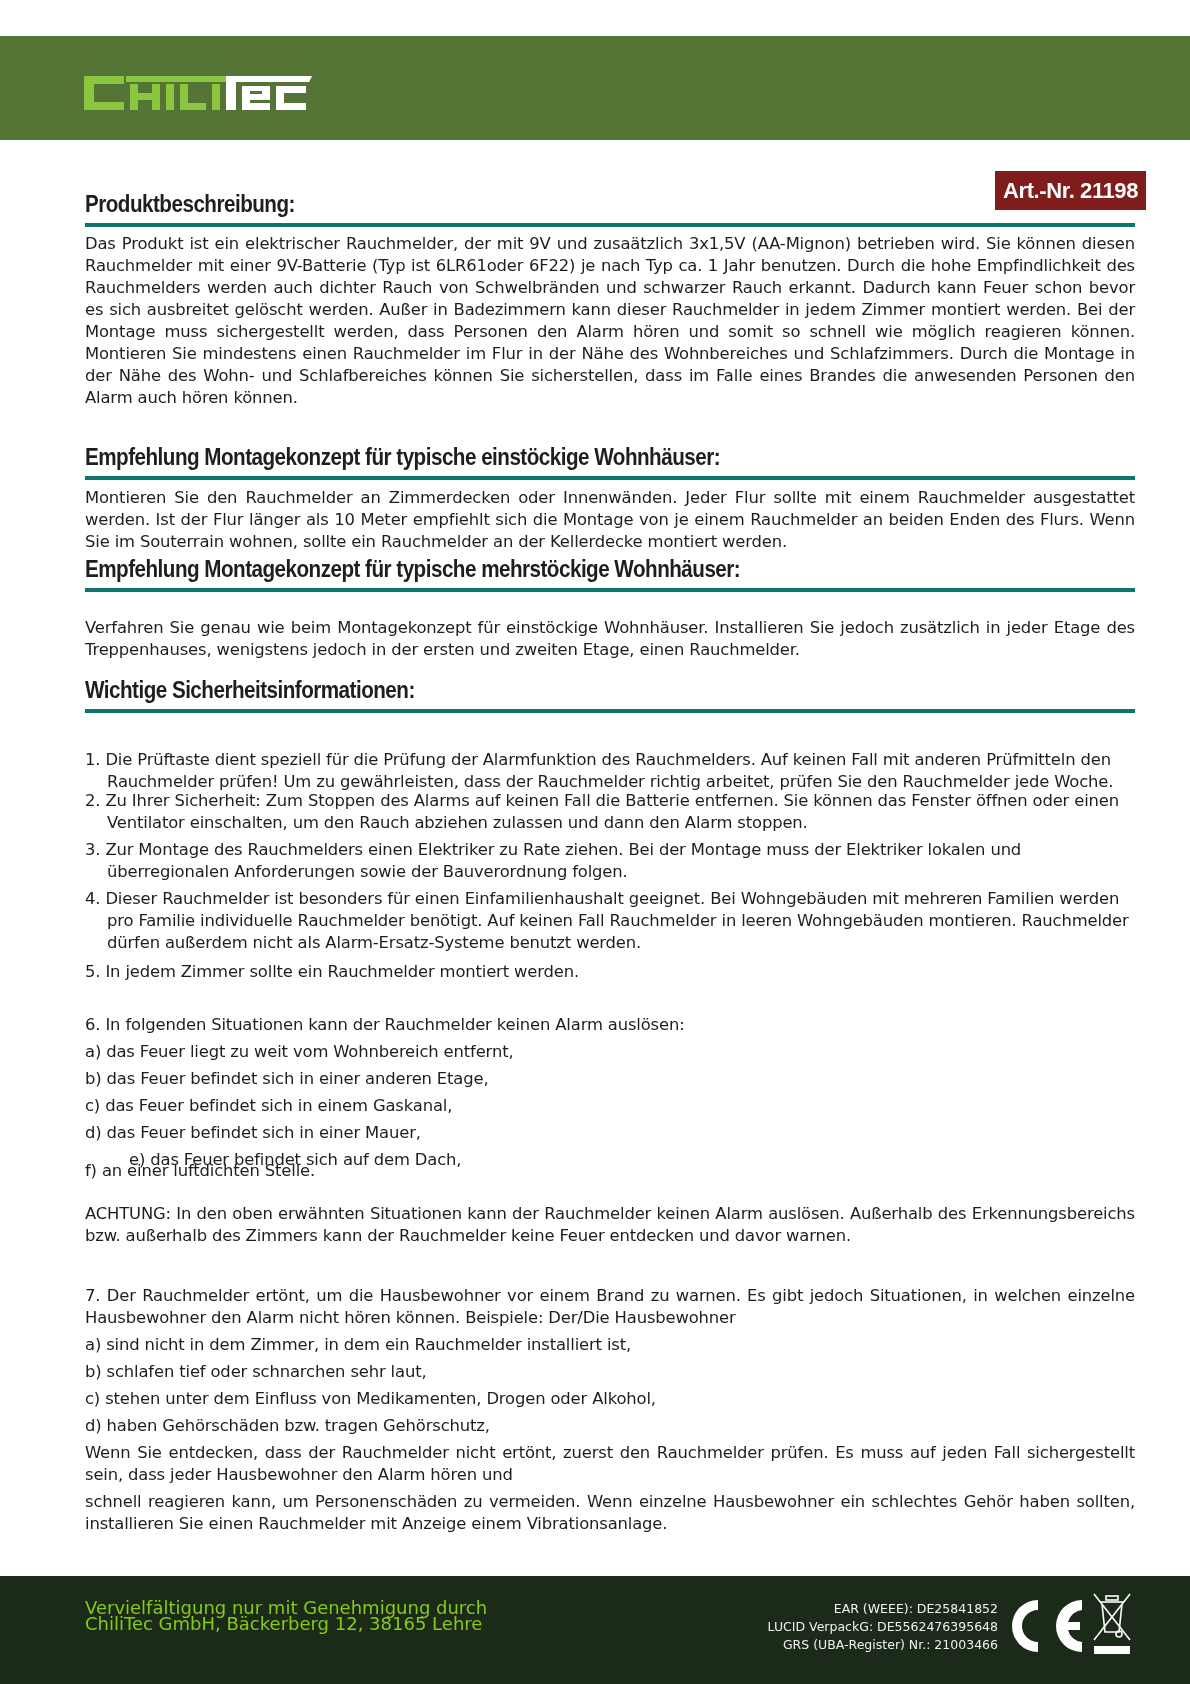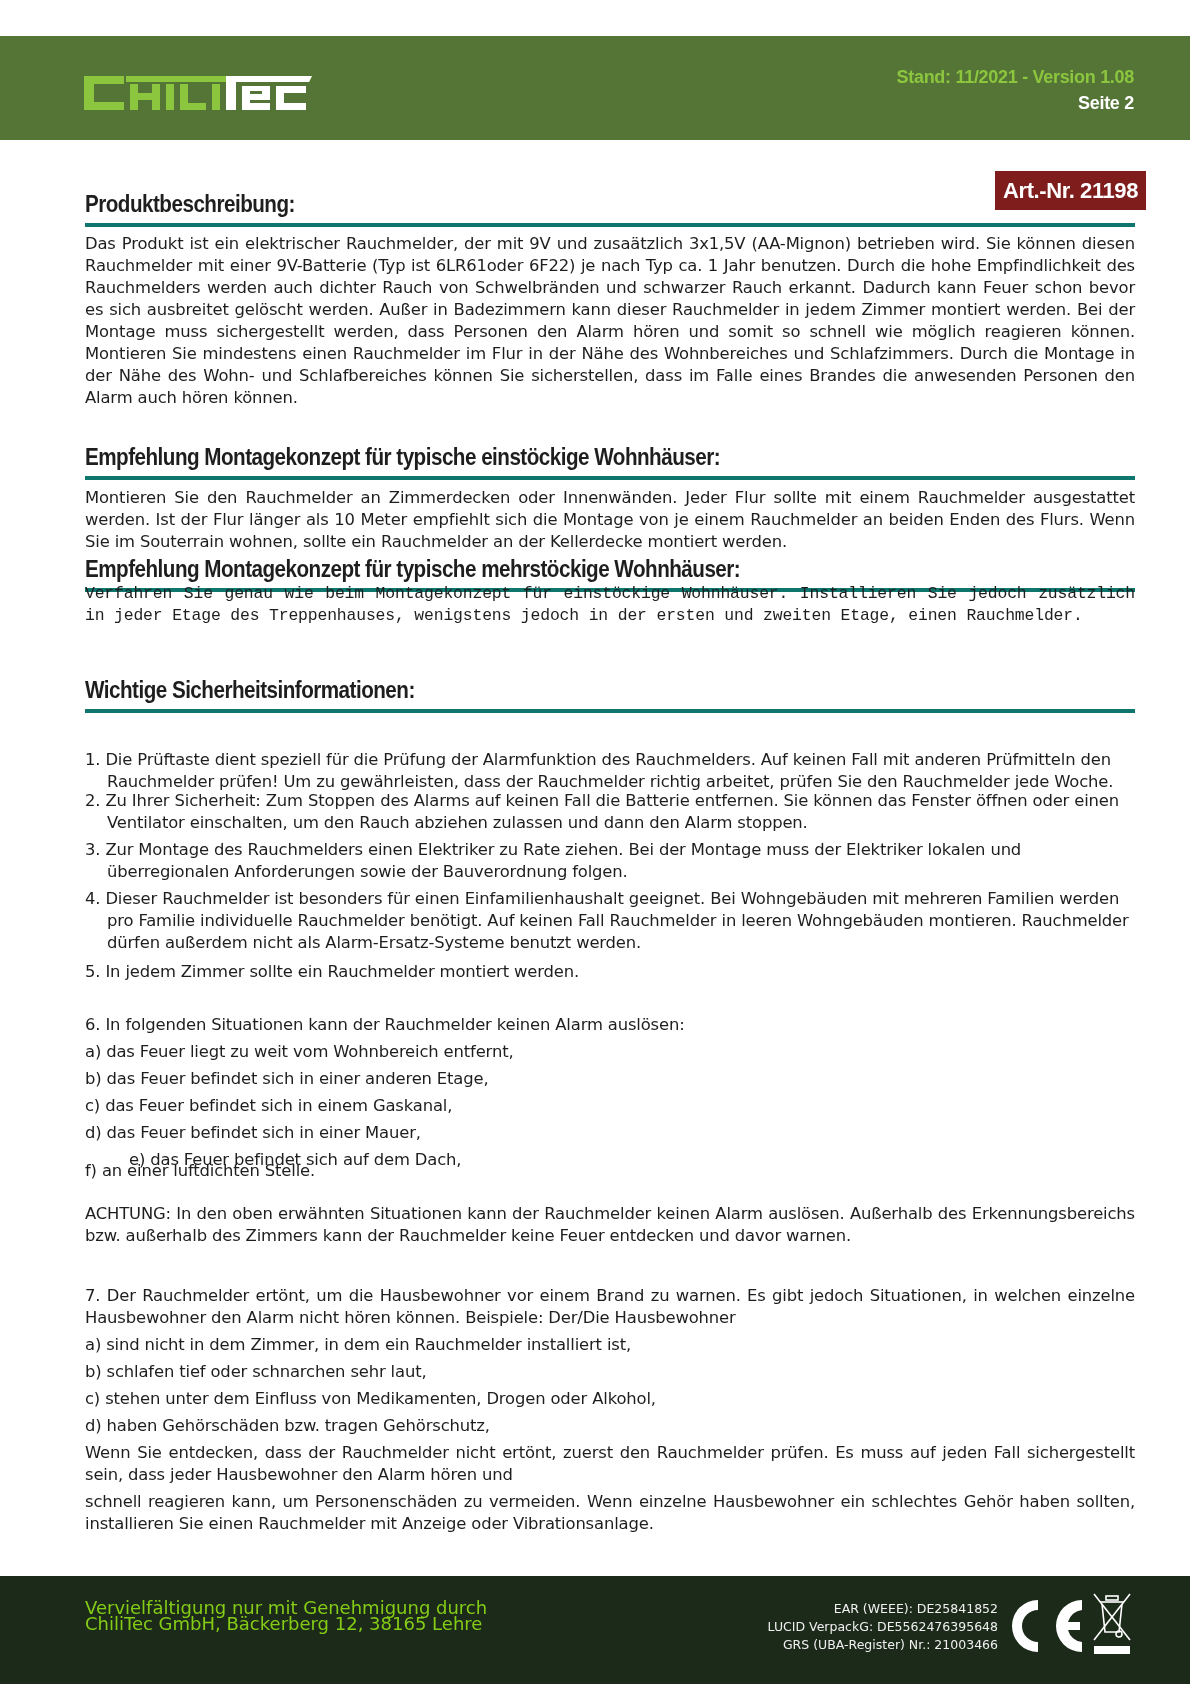--- a/index.html
+++ b/index.html
@@ -90,37 +90,33 @@
       <path d="M42 6 h186 l-3 6 h-183 z" fill="#8cc63f"></path>
       <path d="M142 6 h86 l-3 6 h-83 z" fill="#ffffff"></path>
 
       <rect x="142" y="6" width="10" height="34" fill="#ffffff"></rect>
 
       <path d="M158 16 h28 v14 h-20 v3 h20 v7 h-28 z M166 21 v3 h12 v-3 z" fill="#ffffff" fill-rule="evenodd"></path>
 
       <path d="M192 16 h30 v7 h-22 v10 h22 v7 h-30 z" fill="#ffffff"></path>
     </svg>
   </div>
-  <div class="hdr-right">
-    <div class="hdr-stand">Stand: 11/2021 - Version 1.08</div>
-    <div class="hdr-page">Seite 2</div>
-  </div>
 </div>
 
 <div class="artnr">Art.-Nr. 21198</div>
 
 <div class="content">
   <div class="h" style="top:189px;"><span>Produktbeschreibung:</span></div>
   <div class="p" style="top:233px;">Das Produkt ist ein elektrischer Rauchmelder, der mit 9V und zusaätzlich 3x1,5V (AA-Mignon) betrieben wird. Sie kön­nen diesen Rauchmelder mit einer 9V-Batterie (Typ ist 6LR61oder 6F22) je nach Typ ca. 1 Jahr benutzen. Durch die hohe Empfindlichkeit des Rauchmelders werden auch dichter Rauch von Schwelbränden und schwarzer Rauch erkannt. Dadurch kann Feuer schon bevor es sich ausbreitet gelöscht werden. Außer in Badezimmern kann dieser Rauchmelder in jedem Zimmer montiert werden. Bei der Montage muss sichergestellt werden, dass Personen den Alarm hören und somit so schnell wie möglich reagieren können. Montieren Sie mindestens  einen Rauchmelder im Flur in der Nähe des Wohnbereiches  und Schlafzimmers. Durch die  Montage in der Nähe des Wohn- und Schlafbereiches können Sie sicherstellen, dass im Falle eines Brandes die anwesenden Personen den Alarm auch hören können.</div>
 
   <div class="h" style="top:442px;"><span>Empfehlung Montagekonzept für typische einstöckige Wohnhäuser:</span></div>
   <div class="p" style="top:487px;">Montieren Sie den Rauchmelder an Zimmerdecken oder Innenwänden. Jeder Flur sollte mit einem Rauchmelder aus­gestattet werden. Ist der Flur länger als 10 Meter empfiehlt sich die Montage von je einem Rauchmelder an beiden Enden des Flurs. Wenn Sie im Souterrain wohnen, sollte ein Rauchmelder an der Kellerdecke montiert werden.</div>
 
   <div class="h" style="top:554px;"><span>Empfehlung Montagekonzept für typische mehrstöckige Wohnhäuser:</span></div>
-  <div class="p" style="top:583px;font-family:Liberation Mono, monospace;">Verfahren Sie genau wie beim Montagekonzept für einstöckige Wohnhäuser. Installieren Sie jedoch zusätzlich in jeder Etage des Treppenhauses, wenigstens jedoch in der ersten und zweiten Etage, einen Rauchmelder.</div>
+  <div class="p" style="top:617px;">Verfahren Sie genau wie beim Montagekonzept für einstöckige Wohnhäuser. Installieren Sie jedoch zusätzlich in jeder Etage des Treppenhauses, wenigstens jedoch in der ersten und zweiten Etage, einen Rauchmelder.</div>
 
   <div class="h" style="top:675px;"><span>Wichtige Sicherheitsinformationen:</span></div>
 
   <div class="li" style="top:749px;">1. Die Prüftaste dient speziell für die Prüfung der Alarmfunktion des Rauchmelders. Auf keinen Fall mit anderen Prüf­mitteln den Rauchmelder prüfen! Um zu gewährleisten, dass der Rauchmelder richtig arbeitet, prüfen Sie den Rauch­melder jede Woche.</div>
   <div class="li" style="top:790px;">2. Zu Ihrer Sicherheit: Zum Stoppen des Alarms auf keinen Fall die Batterie entfernen. Sie  können das Fenster öffnen oder einen Ventilator einschalten, um den Rauch abziehen zulassen und dann den Alarm stoppen.</div>
   <div class="li" style="top:839px;">3. Zur Montage des Rauchmelders einen Elektriker zu Rate ziehen. Bei der Montage muss der Elektriker lokalen und überregionalen Anforderungen sowie der Bauverordnung folgen.</div>
   <div class="li" style="top:888px;">4. Dieser Rauchmelder ist besonders für einen Einfamilienhaushalt geeignet. Bei Wohngebäuden mit mehreren Fami­lien werden pro Familie individuelle Rauchmelder benötigt. Auf keinen Fall Rauchmelder in leeren Wohngebäuden montieren. Rauchmelder dürfen außerdem nicht als Alarm-Ersatz-Systeme benutzt werden.</div>
   <div class="li" style="top:961px;">5. In jedem Zimmer sollte ein Rauchmelder montiert werden.</div>
 
   <div class="line" style="top:1014px;">6. In folgenden Situationen kann der Rauchmelder keinen Alarm auslösen:</div>
@@ -131,21 +127,21 @@
   <div class="line" style="top:1149px;margin-left:44px;">e) das Feuer befindet sich auf dem Dach,</div>
   <div class="line" style="top:1160px;">f) an einer luftdichten Stelle.</div>
   <div class="p" style="top:1203px;">ACHTUNG: In den oben erwähnten Situationen kann der Rauchmelder keinen Alarm auslösen. Außerhalb des Erken­nungsbereichs bzw. außerhalb des Zimmers kann der Rauchmelder keine Feuer entdecken und davor warnen.</div>
 
   <div class="p" style="top:1285px;">7.  Der Rauchmelder ertönt, um die Hausbewohner vor einem Brand zu warnen. Es gibt jedoch Situationen, in welchen einzelne Hausbewohner den Alarm nicht hören können. Beispiele: Der/Die Hausbewohner</div>
   <div class="line" style="top:1334px;">a) sind nicht in dem Zimmer, in dem ein Rauchmelder installiert ist,</div>
   <div class="line" style="top:1361px;">b) schlafen tief oder schnarchen sehr laut,</div>
   <div class="line" style="top:1388px;">c) stehen unter dem Einfluss von Medikamenten, Drogen oder Alkohol,</div>
   <div class="line" style="top:1415px;">d) haben Gehörschäden bzw. tragen Gehörschutz,</div>
   <div class="p" style="top:1442px;">Wenn Sie entdecken, dass der Rauchmelder nicht ertönt, zuerst den Rauchmelder prüfen. Es muss auf jeden Fall si­chergestellt sein, dass jeder Hausbewohner den Alarm hören und</div>
-  <div class="p" style="top:1491px;">schnell reagieren kann, um Personenschäden zu vermeiden. Wenn einzelne Hausbewohner ein schlechtes Gehör haben sollten, installieren Sie einen Rauchmelder mit Anzeige oder Vibrationsanlage.</div>
+  <div class="p" style="top:1491px;">schnell reagieren kann, um Personenschäden zu vermeiden. Wenn einzelne Hausbewohner ein schlechtes Gehör haben sollten, installieren Sie einen Rauchmelder mit Anzeige einem Vibrationsanlage.</div>
 </div>
 
 <div class="footer">
   <div class="foot-left">
     <div>Vervielfältigung nur mit Genehmigung durch</div>
     <div>ChiliTec GmbH, Bäckerberg 12, 38165 Lehre</div>
   </div>
   <div class="foot-right">
     <div>EAR (WEEE): DE25841852</div>
     <div>LUCID VerpackG: DE5562476395648</div>

